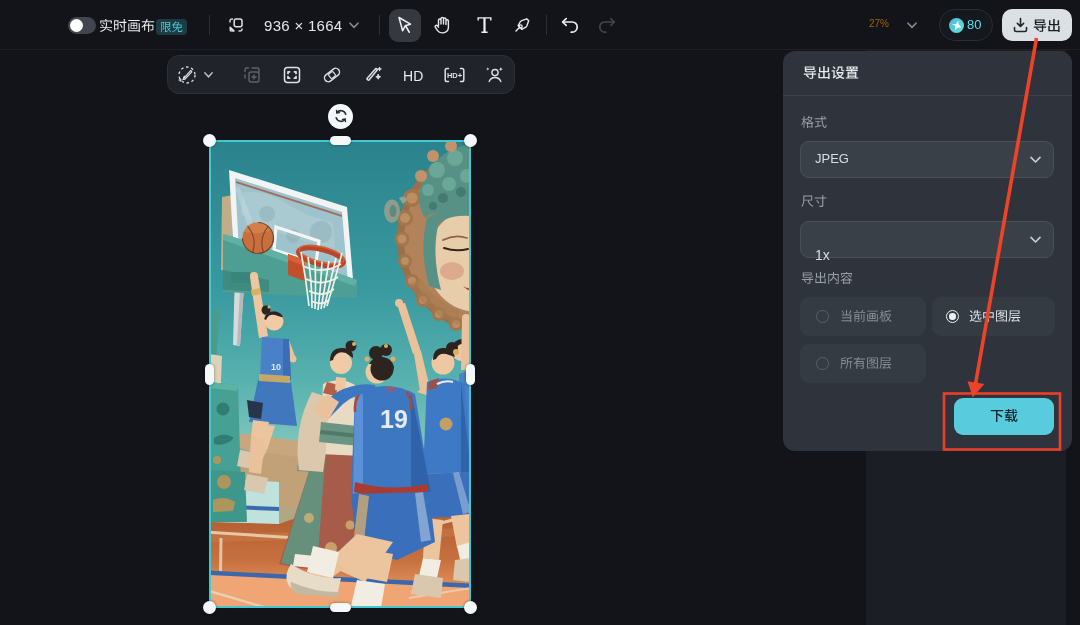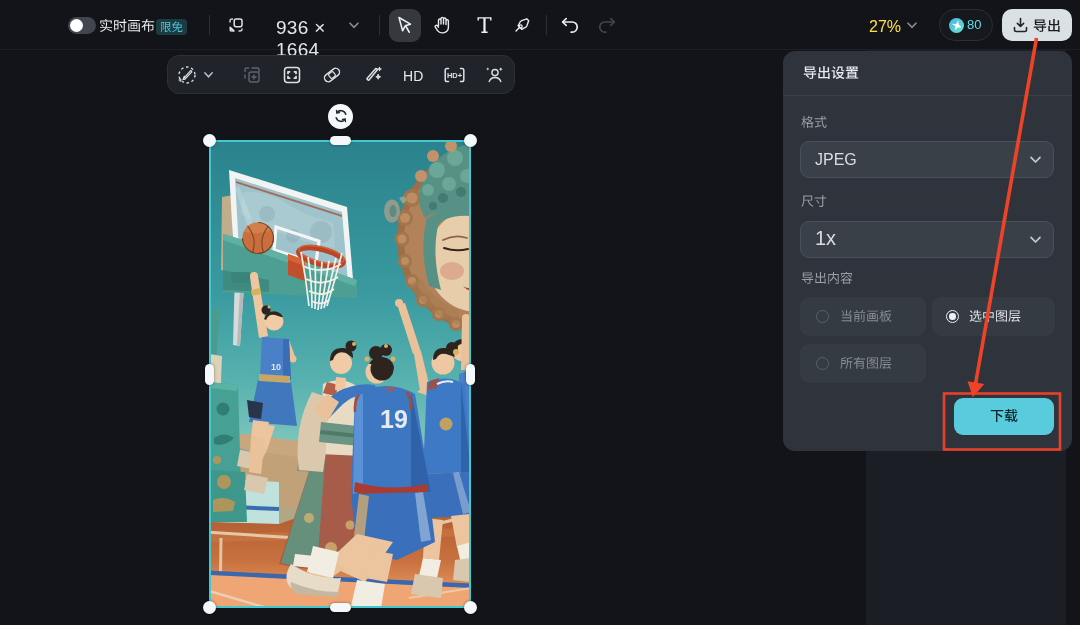--- a/index.html
+++ b/index.html
@@ -16,21 +16,21 @@
     <svg style="position:absolute;left:160px;top:18.8px;overflow:visible" width="25" height="16" viewBox="0 -12.2 25 16">
       <path d="M1.1 -9.2V0.9H1.8V-8.4H3.5C3.3 -7.6 2.9 -6.6 2.6 -5.8C3.4 -4.9 3.6 -4.1 3.6 -3.5C3.6 -3.1 3.6 -2.8 3.4 -2.7C3.3 -2.6 3.2 -2.6 3.0 -2.6C2.8 -2.5 2.6 -2.6 2.3 -2.6C2.5 -2.3 2.6 -2.0 2.6 -1.8C2.8 -1.8 3.1 -1.8 3.3 -1.8C3.6 -1.9 3.8 -1.9 3.9 -2.0C4.3 -2.3 4.4 -2.8 4.4 -3.4C4.4 -4.1 4.2 -4.9 3.4 -5.9C3.7 -6.8 4.2 -7.9 4.5 -8.9L3.9 -9.2L3.8 -9.2ZM9.3 -6.3V-4.9H5.9V-6.3ZM9.3 -7.0H5.9V-8.4H9.3ZM5.0 0.9C5.3 0.8 5.6 0.6 8.0 0.0C8.0 -0.2 8.0 -0.5 8.0 -0.8L5.9 -0.3V-4.1H7.0C7.6 -1.8 8.7 -0.0 10.5 0.8C10.6 0.6 10.9 0.3 11.1 0.1C10.2 -0.3 9.4 -0.9 8.9 -1.7C9.5 -2.1 10.3 -2.6 10.8 -3.1L10.3 -3.7C9.8 -3.3 9.1 -2.8 8.5 -2.4C8.2 -2.9 8.0 -3.5 7.8 -4.1H10.2V-9.2H5.1V-0.6C5.1 -0.1 4.8 0.1 4.7 0.2C4.8 0.4 5.0 0.7 5.0 0.9Z M15.3 -9.7C14.7 -8.5 13.5 -7.1 12.0 -6.1C12.2 -5.9 12.5 -5.6 12.6 -5.4C12.8 -5.6 13.1 -5.8 13.3 -6.0V-3.2H16.4C15.8 -1.7 14.7 -0.6 12.1 0.1C12.3 0.3 12.5 0.6 12.6 0.8C15.5 0.0 16.7 -1.4 17.3 -3.2H17.8V-0.5C17.8 0.4 18.1 0.7 19.2 0.7C19.4 0.7 20.9 0.7 21.1 0.7C22.1 0.7 22.4 0.3 22.5 -1.4C22.2 -1.4 21.9 -1.6 21.7 -1.7C21.7 -0.3 21.6 -0.1 21.1 -0.1C20.8 -0.1 19.6 -0.1 19.3 -0.1C18.8 -0.1 18.7 -0.1 18.7 -0.5V-3.2H21.6V-6.8H18.2C18.6 -7.3 19.1 -7.9 19.4 -8.4L18.8 -8.8L18.7 -8.8H15.8C16.0 -9.0 16.1 -9.3 16.3 -9.5ZM14.1 -6.8C14.6 -7.2 14.9 -7.6 15.3 -8.1H18.2C17.9 -7.6 17.5 -7.1 17.2 -6.8ZM14.1 -6.0H16.9C16.8 -5.3 16.7 -4.6 16.6 -4.0H14.1ZM17.8 -6.0H20.7V-4.0H17.5C17.6 -4.6 17.7 -5.3 17.8 -6.0Z" fill="#4fc9dc"></path>
     </svg>
     <div class="abs" style="left:209px;top:15px;width:1px;height:20px;background:#2c2f35"></div>
     <svg class="abs" style="left:229px;top:18px" width="14" height="14" viewBox="0 0 14 14" fill="none" stroke="#dfe3e7" stroke-width="1.5">
 <rect x="5.2" y="1" width="7.8" height="7.8" rx="2"></rect>
 <path d="M1 4.5 V3 a2 2 0 0 1 2-2 h1" stroke-opacity="0.9"></path>
 <path d="M9.5 13 h1.5 a2 2 0 0 0 2-2 v-0.5" stroke-opacity="0.9"></path>
 <path d="M1.2 9.2 L4.6 12.6 M1.4 12.8 l-0.2-3.6 M1.4 12.8 l3.6 0.2" stroke-linecap="round"></path>
 </svg>
-    <div class="abs" style="left:276px;top:17px;width:80px;height:18px;color:#e3e7eb;font-size:19px;letter-spacing:0.3px">936 × 1664</div>
+    <div class="abs" style="left:264px;top:17px;width:80px;height:18px;color:#e3e7eb;font-size:15px;letter-spacing:0.3px">936 × 1664</div>
     <svg class="abs" style="left:348px;top:21px" width="12" height="9" viewBox="0 0 12 9" fill="none" stroke="#878d94" stroke-width="1.6" stroke-linecap="round">
       <path d="M2 2.2 L6 6.4 L10 2.2"></path>
     </svg>
     <div class="abs" style="left:379px;top:15px;width:1px;height:20px;background:#2c2f35"></div>
     <div class="abs" style="left:389px;top:9px;width:32px;height:33px;border-radius:9px;background:#35393f"></div>
     <svg class="abs" style="left:397px;top:16px" width="17" height="19" viewBox="0 0 17 19" fill="none" stroke="#eef0f3" stroke-width="1.5" stroke-linejoin="round">
       <path d="M2 1.5 L13.5 8.2 L8.2 9.8 L5.6 14.8 Z"></path>
       <path d="M8.8 10.2 L12.2 16.2" stroke-linecap="round" stroke-width="1.7"></path>
     </svg>
     <svg class="abs" style="left:434px;top:16px" width="18" height="19" viewBox="0 0 18 19" fill="none" stroke="#e8ebee" stroke-width="1.4" stroke-linecap="round" stroke-linejoin="round">
@@ -46,21 +46,21 @@
     </svg>
     <div class="abs" style="left:546px;top:15px;width:1px;height:20px;background:#2c2f35"></div>
     <svg class="abs" style="left:561px;top:17px" width="18" height="17" viewBox="0 0 18 17" fill="none" stroke="#eceef1" stroke-width="1.7" stroke-linecap="round" stroke-linejoin="round">
       <path d="M5.2 1.6 L1.6 5 L5.2 8.4"></path>
       <path d="M1.9 5 h9.3 a5 5 0 0 1 5 5 v0.2 a5 5 0 0 1 -5 5 h-1"></path>
     </svg>
     <svg class="abs" style="left:598px;top:17px" width="18" height="17" viewBox="0 0 18 17" fill="none" stroke="#41454c" stroke-width="1.7" stroke-linecap="round" stroke-linejoin="round">
       <path d="M12.8 1.6 L16.4 5 L12.8 8.4"></path>
       <path d="M16.1 5 H6.8 a5 5 0 0 0 -5 5 v0.2 a5 5 0 0 0 5 5 h1"></path>
     </svg>
-    <div class="abs" style="left:869px;top:17.5px;width:40px;height:16px;color:#fde047;font-size:16px">27%</div>
+    <div class="abs" style="left:869px;top:17.5px;width:40px;height:16px;color:#a16207;font-size:10px">27%</div>
     <svg class="abs" style="left:906px;top:21px" width="12" height="9" viewBox="0 0 12 9" fill="none" stroke="#878d94" stroke-width="1.6" stroke-linecap="round">
       <path d="M2 2.2 L6 6.4 L10 2.2"></path>
     </svg>
     <div class="abs" style="left:939px;top:9px;width:54px;height:32px;border-radius:16px;background:#15181d;border:1px solid #292e35"></div>
     <svg class="abs" style="left:949px;top:17.5px" width="15" height="15" viewBox="0 0 15 15">
       <defs>
         <linearGradient id="cg" x1="0" y1="0" x2="1" y2="1">
           <stop offset="0" stop-color="#4db4e8"></stop>
           <stop offset="1" stop-color="#62e6c9"></stop>
         </linearGradient>
@@ -418,29 +418,29 @@
     </svg>
     <div class="abs" style="left:783px;top:51px;width:289px;height:400px;border-radius:12px;background:#2f343c"></div>
     <svg style="position:absolute;left:803px;top:62.7px;overflow:visible" width="58" height="19" viewBox="0 -14.8 58 19">
       <path d="M2.8 -2.4C3.7 -1.7 4.7 -0.7 5.2 0.1L6.1 -0.8C5.7 -1.5 4.8 -2.3 4.0 -3.0H8.9V-0.3C8.9 -0.1 8.8 -0.0 8.5 -0.0C8.2 -0.0 7.2 -0.0 6.2 -0.0C6.4 0.3 6.6 0.8 6.7 1.1C8.0 1.1 8.9 1.1 9.5 1.0C10.1 0.8 10.2 0.4 10.2 -0.3V-3.0H13.2V-4.2H10.2V-5.2H8.9V-4.2H0.8V-3.0H3.5ZM1.8 -10.7V-7.3C1.8 -5.8 2.6 -5.5 5.1 -5.5C5.6 -5.5 9.8 -5.5 10.4 -5.5C12.2 -5.5 12.8 -5.8 13.0 -7.2C12.6 -7.3 12.0 -7.4 11.7 -7.6C11.6 -6.7 11.4 -6.6 10.2 -6.6C9.3 -6.6 5.7 -6.6 5.0 -6.6C3.5 -6.6 3.2 -6.7 3.2 -7.3V-7.8H11.6V-11.3H1.8ZM3.2 -10.2H10.3V-9.0H3.2Z M15.3 -4.8V0.4H25.2V1.2H26.6V-4.8H25.2V-0.9H21.7V-5.6H26.1V-10.6H24.6V-6.9H21.7V-11.8H20.2V-6.9H17.4V-10.6H16.0V-5.6H20.2V-0.9H16.8V-4.8Z M29.6 -10.8C30.3 -10.1 31.3 -9.2 31.7 -8.6L32.6 -9.5C32.2 -10.1 31.2 -11.0 30.4 -11.6ZM28.6 -7.5V-6.2H30.4V-1.5C30.4 -0.9 30.0 -0.4 29.7 -0.2C29.9 0.1 30.3 0.6 30.4 0.9C30.6 0.6 31.0 0.3 33.6 -1.7C33.4 -2.0 33.2 -2.5 33.1 -2.8L31.7 -1.7V-7.5ZM34.7 -11.3V-9.8C34.7 -8.8 34.5 -7.7 32.7 -6.9C32.9 -6.7 33.4 -6.2 33.5 -5.9C35.5 -6.9 36.0 -8.4 36.0 -9.8V-10.1H38.2V-8.2C38.2 -7.0 38.4 -6.5 39.6 -6.5C39.8 -6.5 40.4 -6.5 40.6 -6.5C40.9 -6.5 41.2 -6.5 41.4 -6.6C41.3 -6.9 41.3 -7.4 41.3 -7.7C41.1 -7.6 40.8 -7.6 40.6 -7.6C40.4 -7.6 39.9 -7.6 39.7 -7.6C39.5 -7.6 39.5 -7.8 39.5 -8.2V-11.3ZM39.0 -4.4C38.6 -3.5 37.9 -2.6 37.1 -2.0C36.2 -2.7 35.6 -3.5 35.1 -4.4ZM33.4 -5.7V-4.4H34.2L33.8 -4.3C34.4 -3.1 35.1 -2.1 36.0 -1.3C35.0 -0.7 33.8 -0.2 32.6 0.0C32.8 0.3 33.1 0.8 33.2 1.2C34.6 0.8 35.9 0.3 37.0 -0.4C38.1 0.3 39.3 0.9 40.7 1.2C40.9 0.8 41.3 0.3 41.6 0.0C40.3 -0.2 39.1 -0.7 38.1 -1.3C39.3 -2.3 40.2 -3.6 40.7 -5.4L39.9 -5.7L39.7 -5.7Z M51.2 -10.4H53.2V-9.3H51.2ZM48.0 -10.4H50.0V-9.3H48.0ZM44.8 -10.4H46.8V-9.3H44.8ZM44.5 -6.0V-0.2H42.8V0.8H55.3V-0.2H53.4V-6.0H49.1L49.3 -6.7H54.9V-7.7H49.5L49.6 -8.4H54.6V-11.3H43.6V-8.4H48.2L48.1 -7.7H42.9V-6.7H48.0L47.9 -6.0ZM45.8 -0.2V-0.9H52.1V-0.2ZM45.8 -3.7H52.1V-3.1H45.8ZM45.8 -4.5V-5.1H52.1V-4.5ZM45.8 -2.3H52.1V-1.6H45.8Z" fill="#e9ecef"></path>
     </svg>
     <div class="abs" style="left:783px;top:95px;width:289px;height:1px;background:#3d424a"></div>
     <svg style="position:absolute;left:801px;top:113.2px;overflow:visible" width="28" height="18" viewBox="0 -13.8 28 18">
       <path d="M7.5 -8.7H10.3C9.9 -7.9 9.4 -7.1 8.8 -6.4C8.2 -7.1 7.7 -7.8 7.3 -8.4ZM2.6 -10.9V-8.1H0.7V-7.2H2.5C2.1 -5.4 1.2 -3.4 0.4 -2.3C0.5 -2.1 0.8 -1.7 0.9 -1.4C1.5 -2.3 2.1 -3.7 2.6 -5.2V1.0H3.5V-5.5C4.0 -5.0 4.4 -4.3 4.6 -3.9L5.2 -4.6C5.0 -5.0 3.9 -6.3 3.5 -6.6V-7.2H5.0L4.7 -7.0C4.9 -6.8 5.3 -6.5 5.5 -6.3C5.9 -6.7 6.4 -7.1 6.8 -7.7C7.1 -7.1 7.6 -6.4 8.1 -5.8C7.0 -4.9 5.7 -4.2 4.4 -3.8C4.6 -3.6 4.9 -3.2 5.0 -3.0C5.3 -3.1 5.7 -3.2 6.0 -3.4V1.1H6.9V0.5H10.5V1.0H11.5V-3.5L12.1 -3.3C12.2 -3.5 12.5 -3.9 12.7 -4.1C11.4 -4.5 10.3 -5.1 9.4 -5.8C10.3 -6.8 11.1 -7.9 11.6 -9.3L10.9 -9.6L10.8 -9.5H8.0C8.2 -9.9 8.3 -10.3 8.5 -10.7L7.6 -10.9C7.1 -9.6 6.2 -8.3 5.2 -7.4V-8.1H3.5V-10.9ZM6.9 -0.4V-2.9H10.5V-0.4ZM6.6 -3.7C7.4 -4.1 8.1 -4.6 8.8 -5.2C9.4 -4.7 10.2 -4.1 11.0 -3.7Z M22.2 -10.3C22.9 -9.8 23.7 -9.1 24.1 -8.6L24.8 -9.3C24.4 -9.7 23.5 -10.4 22.9 -10.8ZM20.3 -10.9C20.3 -10.1 20.4 -9.3 20.4 -8.5H13.7V-7.5H20.5C20.8 -2.7 21.9 1.1 24.0 1.1C25.0 1.1 25.4 0.4 25.6 -1.9C25.3 -2.0 24.9 -2.2 24.7 -2.4C24.6 -0.7 24.5 0.1 24.1 0.1C22.8 0.1 21.8 -3.1 21.5 -7.5H25.3V-8.5H21.4C21.4 -9.3 21.4 -10.0 21.4 -10.9ZM13.8 -0.3 14.1 0.7C15.7 0.3 18.1 -0.3 20.3 -0.8L20.3 -1.7L17.5 -1.1V-4.7H19.9V-5.6H14.2V-4.7H16.5V-0.9Z" fill="#9aa1a8"></path>
     </svg>
     <div class="abs" style="left:800px;top:141px;width:254px;height:37px;border-radius:9px;background:#3a4048;border:1px solid #4a505a"></div>
-    <div class="abs" style="left:815px;top:151px;width:60px;height:18px;color:#d9dde2;font-size:16px">JPEG</div>
+    <div class="abs" style="left:815px;top:151px;width:60px;height:18px;color:#d9dde2;font-size:13px">JPEG</div>
     <svg class="abs" style="left:1029px;top:155px" width="13" height="10" viewBox="0 0 13 10" fill="none" stroke="#c6cbd1" stroke-width="1.7" stroke-linecap="round" stroke-linejoin="round">
       <path d="M2 2.4 L6.5 7 L11 2.4"></path>
     </svg>
     <svg style="position:absolute;left:801px;top:192.2px;overflow:visible" width="28" height="18" viewBox="0 -13.8 28 18">
       <path d="M2.3 -10.3V-6.6C2.3 -4.5 2.2 -1.6 0.4 0.4C0.7 0.5 1.1 0.9 1.2 1.1C2.7 -0.6 3.2 -3.1 3.3 -5.2H6.7C7.5 -2.1 9.1 0.0 11.8 1.0C11.9 0.7 12.2 0.3 12.5 0.1C9.9 -0.7 8.4 -2.6 7.7 -5.2H11.2V-10.3ZM3.4 -9.3H10.2V-6.1H3.4V-6.6Z M15.2 -5.4C16.1 -4.4 17.1 -3.0 17.6 -2.1L18.4 -2.6C18.0 -3.6 17.0 -4.9 16.0 -5.9ZM21.2 -10.9V-8.2H13.7V-7.2H21.2V-0.4C21.2 -0.1 21.1 -0.0 20.8 0.0C20.5 0.0 19.3 0.0 18.1 -0.0C18.3 0.3 18.5 0.8 18.6 1.1C20.0 1.1 21.0 1.0 21.5 0.9C22.1 0.7 22.3 0.4 22.3 -0.4V-7.2H25.3V-8.2H22.3V-10.9Z" fill="#9aa1a8"></path>
     </svg>
     <div class="abs" style="left:800px;top:221px;width:254px;height:37px;border-radius:9px;background:#3a4048;border:1px solid #4a505a"></div>
-    <div class="abs" style="left:815px;top:227px;width:60px;height:18px;color:#d9dde2;font-size:20px">1x</div>
+    <div class="abs" style="left:815px;top:247px;width:60px;height:18px;color:#d9dde2;font-size:14px">1x</div>
     <svg class="abs" style="left:1029px;top:235px" width="13" height="10" viewBox="0 0 13 10" fill="none" stroke="#c6cbd1" stroke-width="1.7" stroke-linecap="round" stroke-linejoin="round">
       <path d="M2 2.4 L6.5 7 L11 2.4"></path>
     </svg>
     <svg style="position:absolute;left:801px;top:269.2px;overflow:visible" width="54" height="18" viewBox="0 -13.8 54 18">
       <path d="M2.7 -2.4C3.6 -1.7 4.5 -0.7 4.9 -0.0L5.6 -0.7C5.2 -1.3 4.3 -2.2 3.5 -2.9H8.4V-0.1C8.4 0.1 8.3 0.1 8.1 0.1C7.8 0.1 6.9 0.1 5.9 0.1C6.1 0.4 6.2 0.7 6.3 1.0C7.5 1.0 8.3 1.0 8.8 0.8C9.3 0.7 9.4 0.5 9.4 -0.1V-2.9H12.3V-3.8H9.4V-4.8H8.4V-3.8H0.8V-2.9H3.3ZM1.8 -10.0V-6.6C1.8 -5.4 2.4 -5.1 4.5 -5.1C5.0 -5.1 9.2 -5.1 9.7 -5.1C11.4 -5.1 11.8 -5.4 12.0 -6.8C11.7 -6.8 11.3 -6.9 11.0 -7.1C10.9 -6.1 10.7 -5.9 9.7 -5.9C8.8 -5.9 5.2 -5.9 4.5 -5.9C3.0 -5.9 2.8 -6.1 2.8 -6.6V-7.3H10.7V-10.4H1.8ZM2.8 -9.5H9.8V-8.2H2.8Z M14.4 -4.4V0.3H23.6V1.0H24.6V-4.4H23.6V-0.7H20.0V-5.3H24.1V-9.8H23.1V-6.2H20.0V-10.9H18.9V-6.2H16.0V-9.7H14.9V-5.3H18.9V-0.7H15.4V-4.4Z M27.3 -8.7V1.1H28.2V-7.7H32.0C31.9 -6.0 31.5 -3.9 28.6 -2.3C28.8 -2.2 29.1 -1.8 29.3 -1.6C31.0 -2.6 32.0 -3.8 32.5 -5.1C33.7 -4.0 35.0 -2.6 35.6 -1.8L36.5 -2.4C35.6 -3.4 34.1 -4.9 32.8 -6.0C32.9 -6.6 33.0 -7.2 33.0 -7.7H36.8V-0.3C36.8 -0.0 36.7 0.1 36.5 0.1C36.2 0.1 35.3 0.1 34.4 0.0C34.5 0.3 34.7 0.8 34.7 1.0C35.9 1.0 36.7 1.0 37.2 0.9C37.6 0.7 37.7 0.4 37.7 -0.2V-8.7H33.0V-10.9H32.0V-8.7Z M43.3 -8.2C42.6 -7.3 41.3 -6.3 40.2 -5.8C40.4 -5.6 40.7 -5.2 40.8 -5.0C42.0 -5.7 43.4 -6.8 44.2 -7.9ZM46.6 -7.6C47.8 -6.9 49.3 -5.8 50.0 -5.0L50.7 -5.7C50.0 -6.4 48.5 -7.5 47.3 -8.2ZM45.4 -7.1C44.2 -5.1 41.9 -3.5 39.5 -2.6C39.7 -2.4 40.0 -2.1 40.1 -1.8C40.7 -2.1 41.3 -2.4 41.9 -2.7V1.1H42.8V0.6H48.2V1.0H49.2V-2.8C49.7 -2.5 50.3 -2.3 50.8 -2.0C51.0 -2.3 51.2 -2.6 51.5 -2.8C49.4 -3.7 47.5 -4.7 46.0 -6.4L46.3 -6.7ZM42.8 -0.3V-2.4H48.2V-0.3ZM42.9 -3.3C43.9 -4.0 44.8 -4.8 45.5 -5.7C46.4 -4.7 47.3 -4.0 48.3 -3.3ZM44.6 -10.8C44.8 -10.5 45.0 -10.1 45.2 -9.7H40.1V-7.4H41.0V-8.8H49.9V-7.4H50.9V-9.7H46.3C46.1 -10.1 45.9 -10.6 45.6 -11.0Z" fill="#9aa1a8"></path>
     </svg>
     <div class="abs" style="left:800px;top:297px;width:126px;height:39px;border-radius:9px;background:#353b43"></div>
     <div class="abs" style="left:816px;top:310px;width:13px;height:13px;border-radius:50%;border:1.5px solid #5a6069"></div>
     <svg style="position:absolute;left:840px;top:307.2px;overflow:visible" width="54" height="18" viewBox="0 -13.8 54 18">
       <path d="M1.6 -10.0C2.3 -9.1 3.0 -7.8 3.2 -7.0L4.2 -7.4C3.9 -8.2 3.2 -9.4 2.5 -10.3ZM10.4 -10.5C10.0 -9.5 9.3 -8.1 8.7 -7.2L9.6 -6.9C10.2 -7.7 10.9 -9.0 11.5 -10.1ZM1.5 -0.5V0.5H10.3V1.1H11.3V-6.3H7.0V-10.9H6.0V-6.3H1.8V-5.3H10.3V-3.5H2.2V-2.5H10.3V-0.5Z M20.9 -6.7V-1.4H21.8V-6.7ZM23.5 -7.1V-0.2C23.5 0.0 23.4 0.1 23.2 0.1C23.0 0.1 22.3 0.1 21.5 0.1C21.6 0.3 21.8 0.7 21.9 1.0C22.9 1.0 23.5 1.0 23.9 0.8C24.3 0.7 24.5 0.4 24.5 -0.2V-7.1ZM22.4 -11.0C22.1 -10.3 21.6 -9.5 21.2 -8.9H17.3L17.9 -9.1C17.7 -9.6 17.1 -10.4 16.6 -10.9L15.7 -10.6C16.2 -10.1 16.7 -9.4 16.9 -8.9H13.7V-8.0H25.3V-8.9H22.3C22.7 -9.4 23.1 -10.0 23.4 -10.6ZM18.3 -3.9V-2.6H15.4V-3.9ZM18.3 -4.7H15.4V-6.0H18.3ZM14.5 -6.8V1.0H15.4V-1.8H18.3V-0.1C18.3 0.1 18.3 0.1 18.1 0.1C17.9 0.1 17.3 0.1 16.7 0.1C16.8 0.4 16.9 0.7 17.0 1.0C17.9 1.0 18.4 1.0 18.8 0.8C19.2 0.7 19.3 0.4 19.3 -0.1V-6.8Z M27.2 -10.1V-9.2H37.8V-10.1ZM29.3 -7.7V-1.8H35.6V-7.7ZM30.2 -4.4H32.0V-2.7H30.2ZM32.9 -4.4H34.7V-2.7H32.9ZM30.2 -6.9H32.0V-5.2H30.2ZM32.9 -6.9H34.7V-5.2H32.9ZM27.2 -6.8V0.4H36.9V1.0H37.8V-6.9H36.9V-0.5H28.2V-6.8Z M41.6 -10.9V-8.4H39.8V-7.5H41.5C41.1 -5.7 40.3 -3.6 39.4 -2.6C39.6 -2.3 39.8 -1.9 39.9 -1.6C40.5 -2.5 41.1 -4.0 41.6 -5.5V1.0H42.5V-5.9C42.8 -5.3 43.2 -4.4 43.4 -4.0L44.0 -4.8C43.8 -5.1 42.8 -6.7 42.5 -7.1V-7.5H44.0V-8.4H42.5V-10.9ZM50.4 -10.7C49.1 -10.1 46.6 -9.8 44.6 -9.7V-6.5C44.6 -4.5 44.4 -1.5 43.0 0.5C43.2 0.6 43.6 0.9 43.8 1.1C45.2 -1.0 45.5 -4.0 45.5 -6.2H45.9C46.3 -4.6 46.9 -3.1 47.6 -1.9C46.8 -0.9 45.8 -0.2 44.7 0.2C44.9 0.4 45.2 0.8 45.3 1.0C46.4 0.5 47.4 -0.2 48.2 -1.1C48.9 -0.1 49.8 0.6 50.9 1.1C51.1 0.8 51.4 0.4 51.6 0.2C50.5 -0.2 49.6 -0.9 48.8 -1.8C49.8 -3.1 50.5 -4.8 50.8 -6.9L50.2 -7.1L50.1 -7.1H45.5V-8.9C47.5 -9.0 49.7 -9.3 51.1 -9.9ZM49.8 -6.2C49.4 -4.8 48.9 -3.6 48.2 -2.7C47.6 -3.7 47.1 -4.9 46.8 -6.2Z" fill="#888e96"></path>

